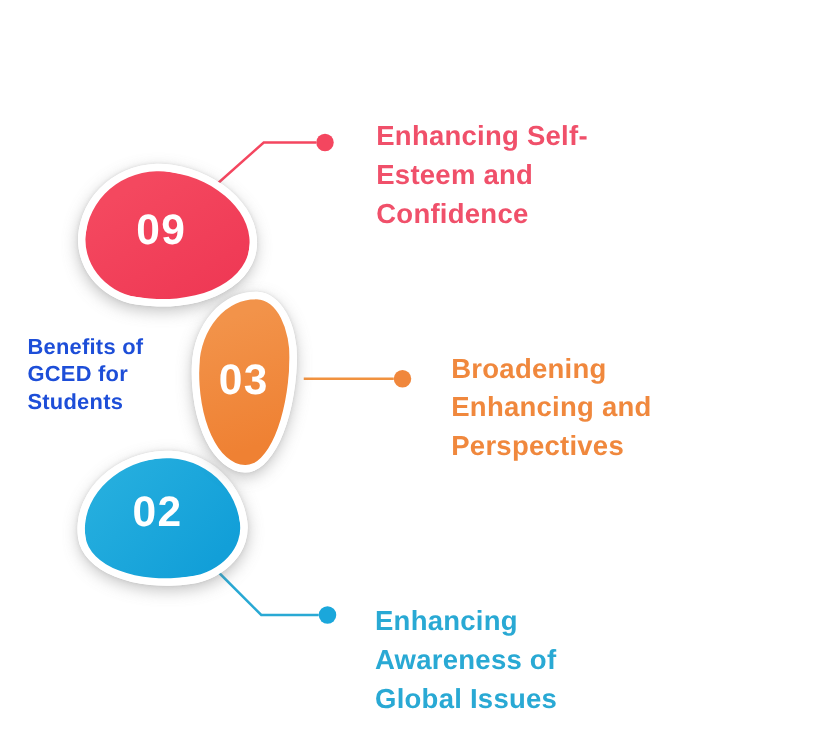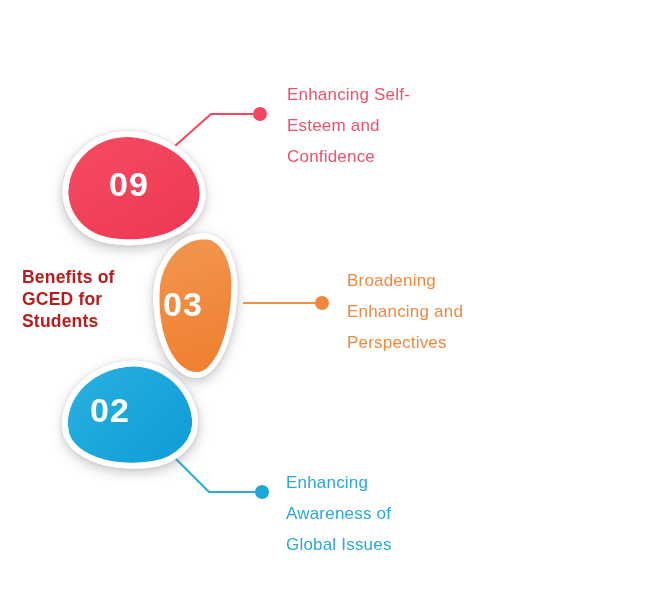--- a/index.html
+++ b/index.html
@@ -14,21 +14,21 @@
 
   
   .title {
     position: absolute;
     left: 22px;
     top: 266px;
     margin: 0;
     font-size: 17.5px;
     line-height: 22px;
     font-weight: 700;
-    color: #b91c1c;
+    color: #1d4ed8;
     white-space: pre-line;
     letter-spacing: 0.2px;
   }
 
   
   .connectors {
     position: absolute;
     left: 0; top: 0;
     width: 650px; height: 601px;
     z-index: 1;
@@ -76,33 +76,33 @@
   .num {
     position: absolute;
     z-index: 5;
     color: #ffffff;
     font-weight: 700;
     font-size: 34px;
     line-height: 34px;
     letter-spacing: 1px;
   }
   .num-1 { left: 109px; top: 167px; }
-  .num-3 { left: 163px; top: 287px; }
-  .num-2 { left: 90px; top: 393px; }
+  .num-3 { left: 175px; top: 287px; }
+  .num-2 { left: 106px; top: 393px; }
 
   
   .label {
     position: absolute;
     z-index: 2;
-    font-weight: 400;
-    font-size: 17px;
+    font-weight: 700;
+    font-size: 22px;
     line-height: 31px;
     white-space: pre-line;
     letter-spacing: 0.2px;
-    margin: 2px;
+    margin: 16px;
   }
   .label-1 { left: 285px; top: 77px;  color: #F0506A; }
   .label-3 { left: 345px; top: 263px; color: #F0883D; }
   .label-2 { left: 284px; top: 465px; color: #29A9D4; }
 </style>
 </head>
 <body>
 
 <div class="canvas">
 

